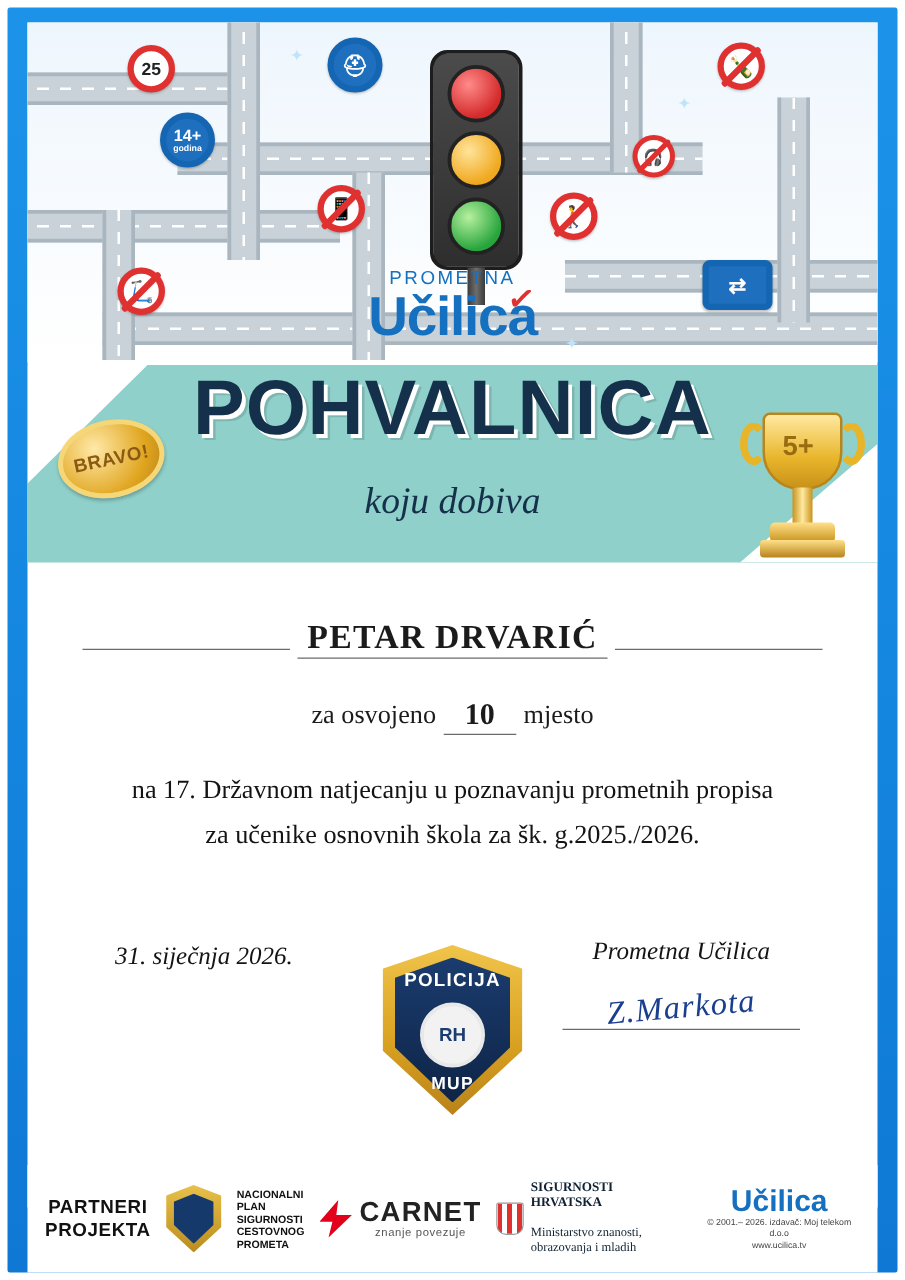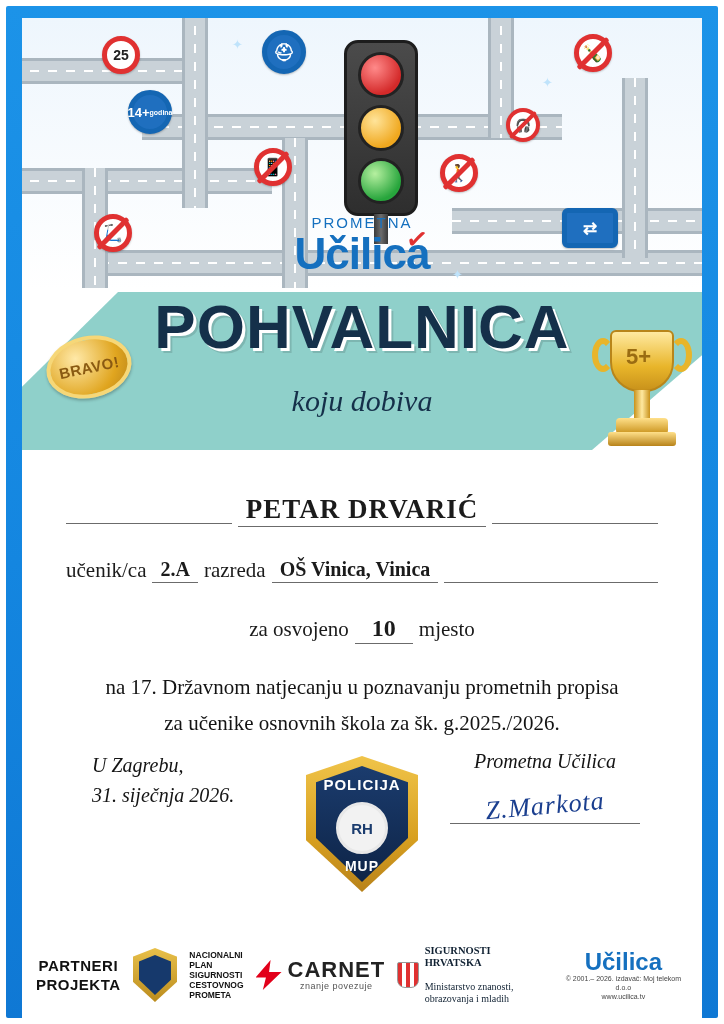--- a/index.html
+++ b/index.html
@@ -266,21 +266,21 @@
   }
 
   
   .body {
     position: absolute;
     left: 22px; right: 22px; top: 452px; bottom: 122px;
     padding: 34px 44px 0 44px;
   }
   .line-row {
     display: flex;
-    align-items: center;
+    align-items: flex-start;
     justify-content: center;
     gap: 6px;
     font-size: 21px;
     color: #1b1b1b;
     margin-bottom: 8px;
   }
   .rule {
     border-bottom: 1.5px solid #6b6b6b;
     flex: 1 1 auto;
     height: 26px;
@@ -533,21 +533,21 @@
 
     <div class="sparkle" style="left:210px; top:20px;">✦</div>
     <div class="sparkle" style="left:520px; top:58px;">✦</div>
     <div class="sparkle" style="left:90px; top:200px;">✦</div>
     <div class="sparkle" style="left:430px; top:250px;">✦</div>
 
     <div class="sign" style="left:80px; top:18px;">
       <span>25</span>
     </div>
 
-    <div class="sign blue" style="left:106px; top:72px; width:44px; height:44px; border-radius:50%;">
+    <div class="sign blue" style="left:106px; top:72px; width:44px; height:44px; flex-direction:column; border-radius:50%;">
       <span style="font-size:13px;">14+</span>
       <span style="font-size:7px;">godina</span>
     </div>
 
     <div class="sign blue" style="left:240px; top:12px; width:44px; height:44px;">
       <span class="glyph">⛑</span>
     </div>
 
     <div class="sign" style="left:232px; top:130px;">
       <span class="glyph">📱</span>
@@ -612,40 +612,32 @@
   </div>
 
   <div class="body">
 
     <div class="line-row name-row">
       <div class="rule"></div>
       <div class="filled">PETAR DRVARIĆ</div>
       <div class="rule"></div>
     </div>
 
-    <div class="line-row row-2">
-      <span class="label">učenik/ca</span>
-      <div class="filled small" style="flex:0 0 auto;">2.A</div>
-      <span class="label">razreda</span>
-      <div class="filled school" style="flex:0 0 auto;">OŠ Vinica, Vinica</div>
-      <div class="rule"></div>
-    </div>
 
     <div class="line-row row-3">
       <span class="label">za osvojeno</span>
       <div class="filled place" style="flex:0 0 auto;">10</div>
       <span class="label">mjesto</span>
     </div>
 
     <p class="para">na 17. Državnom natjecanju u poznavanju prometnih propisa</p>
     <p class="para">za učenike osnovnih škola za šk. g.2025./2026.</p>
 
     <div class="sig-area">
       <div class="sig-left">
-        <div>U Zagrebu,</div>
         <div>31. siječnja 2026.</div>
       </div>
 
       <div class="emblem">
         <div class="emblem-shield"></div>
         <div class="emblem-inner"></div>
         <div class="emblem-text">POLICIJA</div>
         <div class="emblem-circle">RH</div>
         <div class="emblem-sub">MUP</div>
       </div>

